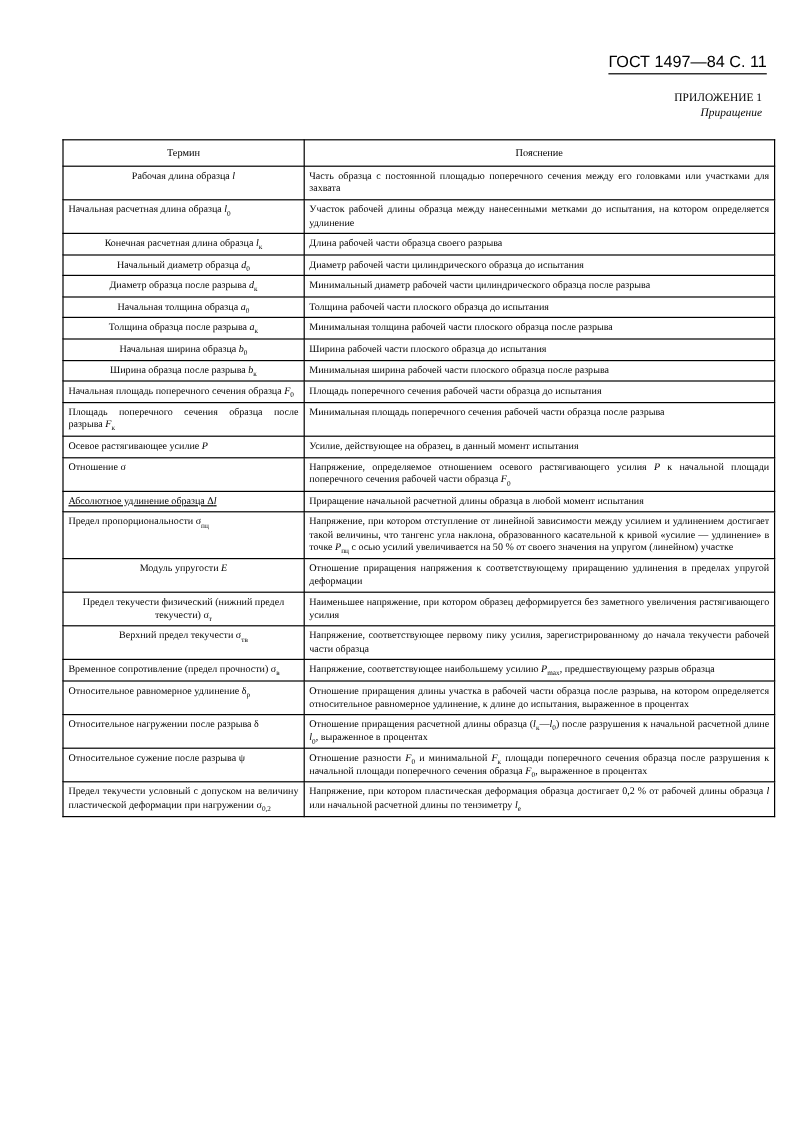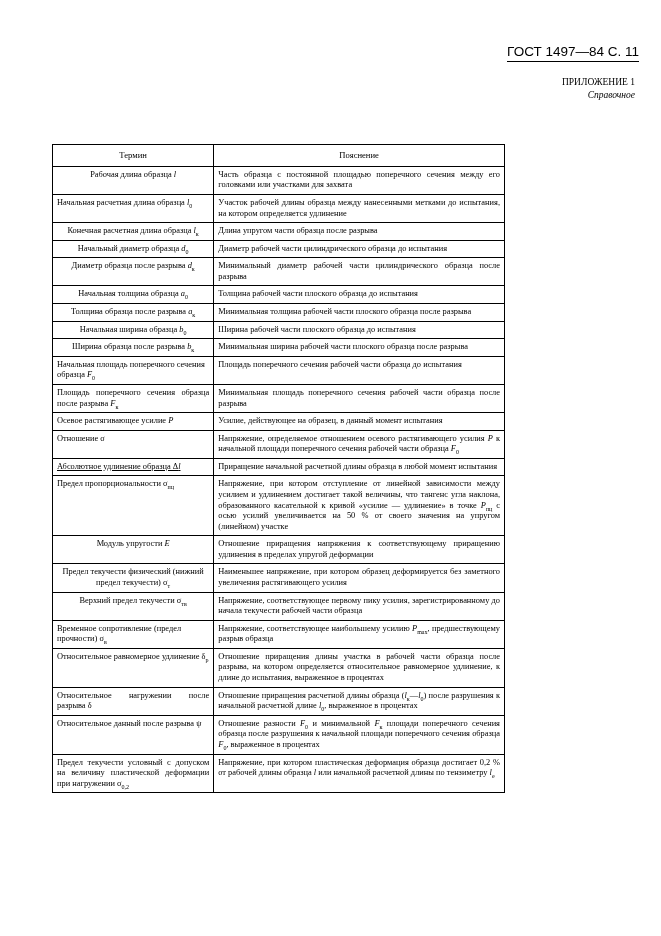--- a/index.html
+++ b/index.html
@@ -41,23 +41,23 @@
     right: 26px;
     text-align: right;
     font-size: 9.5px;
     line-height: 1.35;
   }
   .appendix .italic {
     font-style: italic;
   }
   table.main {
     position: absolute;
-    top: 144px;
+    top: 116px;
     left: 52px;
-    width: 453px;
+    width: 594px;
     border-collapse: collapse;
     font-size: 8.4px;
     line-height: 1.26;
   }
   table.main th, table.main td {
     border: 0.8px solid #000;
     padding: 3px 4px 3px 4px;
     vertical-align: top;
     text-align: justify;
     text-justify: inter-word;
@@ -86,42 +86,42 @@
 <body>
 
 <div class="page">
 
   <div class="header">
     <span class="hdr-rule">ГОСТ 1497—84 С. 11</span>
   </div>
 
   <div class="appendix">
     <div>ПРИЛОЖЕНИЕ 1</div>
-    <div class="italic">Справочное</div>
+    <div class="italic">Приращение</div>
   </div>
 
   <table class="main">
     <thead>
       <tr>
         <th class="term">Термин</th>
         <th class="expl">Пояснение</th>
       </tr>
     </thead>
     <tbody id="tbody">
         <tr>
           <td class="term" style="text-align: center;">Рабочая длина образца <i>l</i></td>
           <td class="expl">Часть образца с постоянной площадью поперечного сечения между его головками или участками для захвата</td>
         </tr>
         <tr>
           <td class="term" style="text-align: left;">Начальная расчетная длина образца <i>l</i><sub>0</sub></td>
           <td class="expl">Участок рабочей длины образца между нанесенными метками до испытания, на котором определяется удлинение</td>
         </tr>
         <tr>
           <td class="term" style="text-align: center;">Конечная расчетная длина образца <i>l</i><sub>к</sub></td>
-          <td class="expl">Длина упругом части образца после разрыва</td>
+          <td class="expl">Длина рабочей части образца своего разрыва</td>
         </tr>
         <tr>
           <td class="term" style="text-align: center;">Начальный диаметр образца <i>d</i><sub>0</sub></td>
           <td class="expl">Диаметр рабочей части цилиндрического образца до испытания</td>
         </tr>
         <tr>
           <td class="term" style="text-align: center;">Диаметр образца после разрыва <i>d</i><sub>к</sub></td>
           <td class="expl">Минимальный диаметр рабочей части цилиндрического образца после разрыва</td>
         </tr>
         <tr>
@@ -182,21 +182,21 @@
         </tr>
         <tr>
           <td class="term" style="text-align: left;">Относительное равномерное удлинение δ<sub>р</sub></td>
           <td class="expl">Отношение приращения длины участка в рабочей части образца после разрыва, на котором определяется относительное равномерное удлинение, к длине до испытания, выраженное в процентах</td>
         </tr>
         <tr>
           <td class="term" style="text-align: justify;">Относительное нагружении после разрыва δ</td>
           <td class="expl">Отношение приращения расчетной длины образца (<i>l</i><sub>к</sub>—<i>l</i><sub>0</sub>) после разрушения к начальной расчетной длине <i>l</i><sub>0</sub>, выраженное в процентах</td>
         </tr>
         <tr>
-          <td class="term" style="text-align: justify;">Относительное данный после разрыва ψ</td>
+          <td class="term" style="text-align: justify;">Относительное сужение после разрыва ψ</td>
           <td class="expl">Отношение разности <i>F</i><sub>0</sub> и минимальной <i>F</i><sub>к</sub> площади поперечного сечения образца после разрушения к начальной площади поперечного сечения образца <i>F</i><sub>0</sub>, выраженное в процентах</td>
         </tr>
         <tr>
           <td class="term" style="text-align: justify;">Предел текучести условный с допуском на величину пластической деформации при нагружении σ<sub>0,2</sub></td>
           <td class="expl">Напряжение, при котором пластическая деформация образца достигает 0,2 % от рабочей длины образца <i>l</i> или начальной расчетной длины по тензиметру <i>l</i><sub>е</sub></td>
         </tr>
       </tbody>
   </table>
 
 </div>

